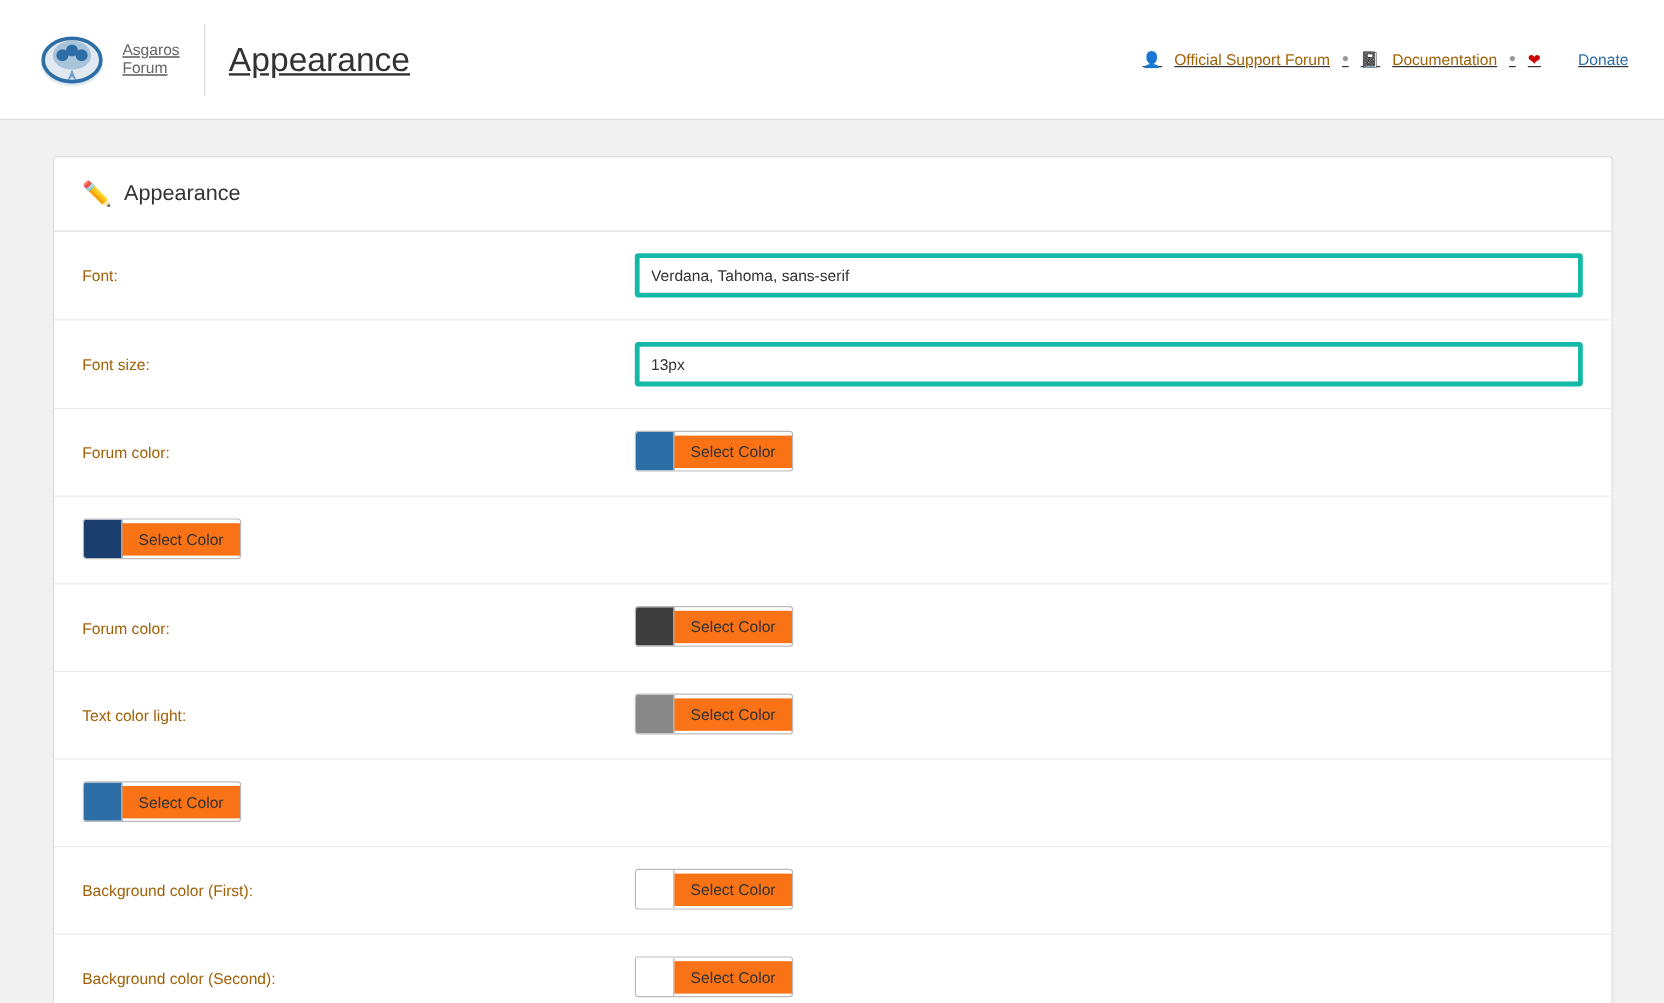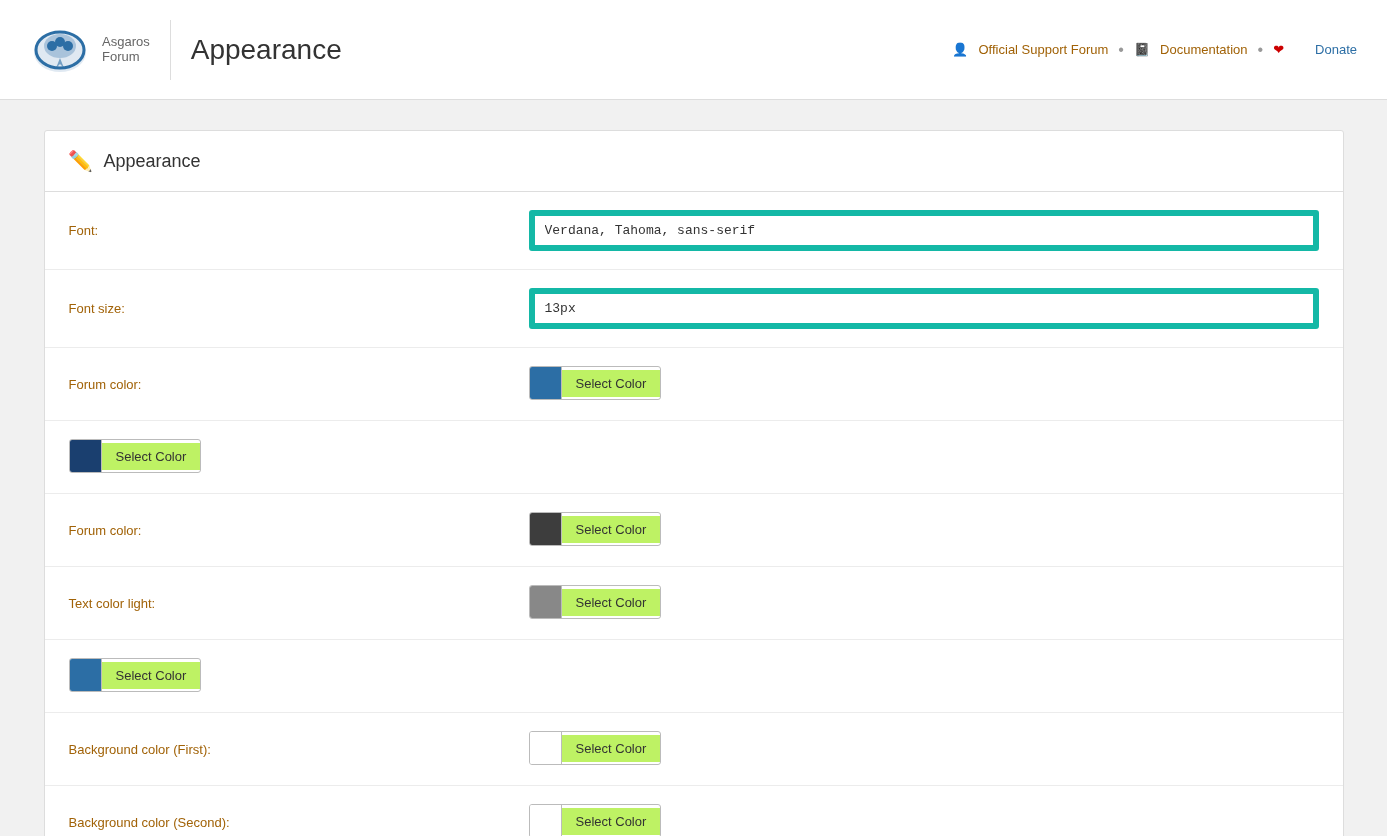--- a/index.html
+++ b/index.html
@@ -13,20 +13,21 @@
 
     
     .header {
       background: #fff;
       border-bottom: 1px solid #ddd;
       display: flex;
       align-items: center;
       justify-content: space-between;
       padding: 0 30px;
       height: 100px;
+      text-decoration: underline;
     }
 
     .header-left {
       display: flex;
       align-items: center;
       gap: 20px;
     }
 
     .logo-area {
       display: flex;
@@ -143,23 +144,23 @@
       flex-shrink: 0;
     }
 
     .form-control-area {
       flex: 1;
     }
 
     .text-input {
       width: 100%;
       padding: 7px 10px;
-      border: 6px solid #14b8a6;
+      border: 4px solid #14b8a6;
       border-radius: 3px;
-      font-family: Liberation Mono, monospace;
+      font-family: Liberation Sans, sans-serif;
       font-size: 13px;
       color: #333;
       background: #fff;
       outline: none;
     }
 
     
     .color-select-btn {
       display: inline-flex;
       align-items: center;
@@ -176,21 +177,21 @@
     .color-swatch {
       width: 32px;
       height: 32px;
       flex-shrink: 0;
       border-right: 1px solid #bbb;
     }
 
     .color-select-text {
       padding: 6px 14px;
       color: #333;
-      background: #bef264;
+      background: #f97316;
       font-size: 13px;
     }
   </style>
 </head>
 <body>
 
 <header class="header">
   <div class="header-left">
     <div class="logo-area">
 

